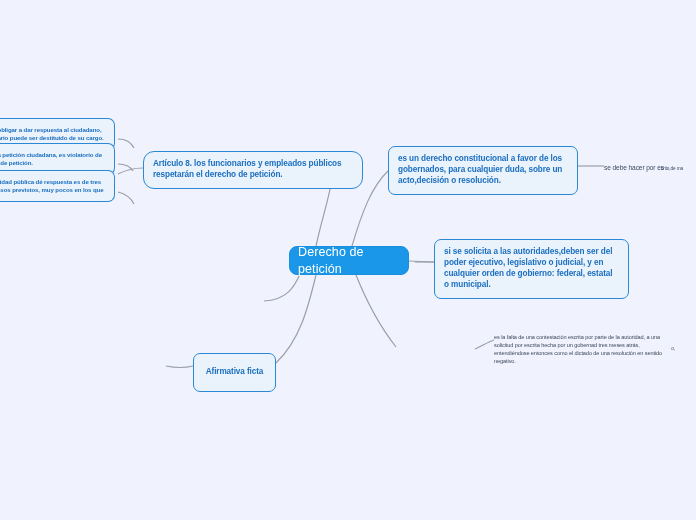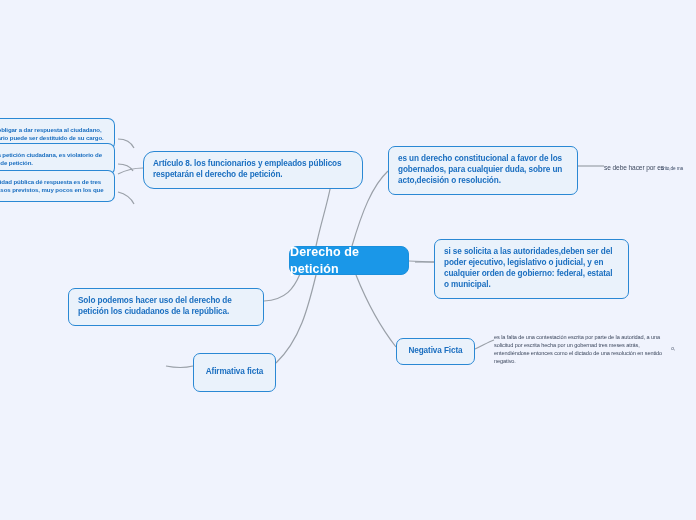--- a/index.html
+++ b/index.html
@@ -36,26 +36,26 @@
     color: #1b6fc0;
     font-weight: bold;
     line-height: 1.33;
     padding: 7px 9px;
     letter-spacing: -0.1px;
   }
   .node.root {
     background: #1a97e8;
     border-color: #1a8fdc;
     color: #ffffff;
-    font-weight: bold;
+    font-weight: normal;
     border-radius: 8px;
     display: flex;
     align-items: center;
     justify-content: center;
-    padding: 0;
+    padding: 8px;
     font-size: 12.5px;
     letter-spacing: 0.1px;
   }
   .node.plain {
     border: none;
     background: transparent;
     color: #3b4a66;
     font-weight: normal;
     padding: 0;
     line-height: 1.45;
@@ -127,31 +127,25 @@
   </div>
 
   <div class="node n-const">
     <span>es un derecho constitucional a favor de los gobernados, para cualquier duda, sobre un acto,decisión o resolución.</span>
   </div>
 
   <div class="node n-auth">
     <span>si se solicita a las autoridades,deben ser del poder ejecutivo, legislativo o judicial, y en cualquier orden de gobierno: federal, estatal o municipal.</span>
   </div>
 
-  <div class="node n-solo">
-    <span>Solo podemos hacer uso del derecho de petición los ciudadanos de la república.</span>
-  </div>
 
   <div class="node n-afirm">
     <span>Afirmativa ficta</span>
   </div>
 
-  <div class="node n-negat">
-    <span>Negativa Ficta</span>
-  </div>
 
   <div class="node plain small n-negdesc">
     <span>es la falta de una contestación escrita por parte de la autoridad, a una solicitud por escrita hecha por un gobernad tres meses atrás, entendiéndose entonces como el dictado de una resolución en sentido negativo.</span>
     <span class="ov">o,</span>
   </div>
 
   <div class="node clip-card n-clip1">
     <span>de obligar a dar respuesta al ciudadano, ...nario puede ser destituido de su cargo.</span>
   </div>
 

